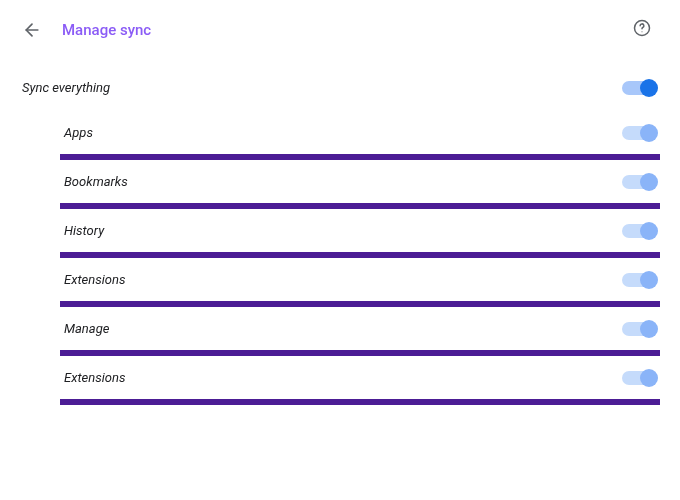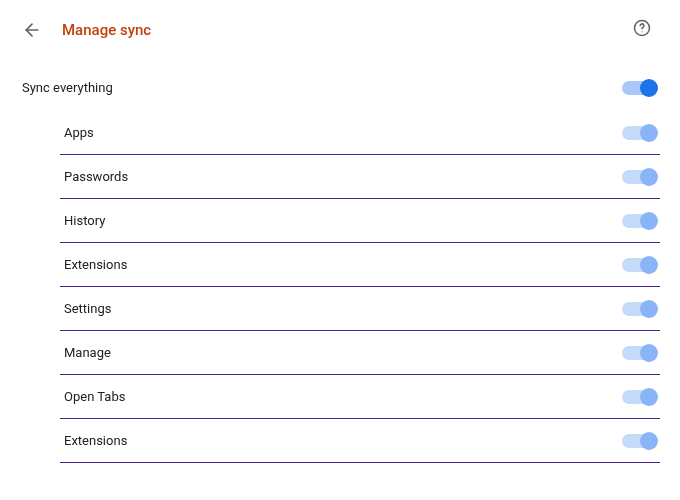--- a/index.html
+++ b/index.html
@@ -27,56 +27,57 @@
       display: flex;
       align-items: center;
       justify-content: center;
       cursor: pointer;
       margin-right: 18px;
       color: #5f6368;
     }
     .page-title {
       font-size: 15px;
       font-weight: 500;
-      color: #c2410c;
+      color: #8b5cf6;
     }
     .help-btn {
       position: absolute;
       right: 28px;
       top: 18px;
       width: 20px;
       height: 20px;
       display: flex;
       align-items: center;
       justify-content: center;
       cursor: pointer;
       color: #5f6368;
     }
     .content {
       padding: 28px 20px 0 20px;
+      font-style: italic;
     }
     .master-row {
       display: flex;
       align-items: center;
       justify-content: space-between;
       padding: 0 4px 16px 2px;
     }
     .master-label {
       font-size: 13px;
       color: #202124;
     }
     .items {
       padding-left: 40px;
     }
     .item-row {
       display: flex;
       align-items: center;
       justify-content: space-between;
       padding: 14px 4px 14px 4px;
-      border-bottom: 1px solid #4c1d95;
+      border-bottom: 6px solid #4c1d95;
     }
     .item-label {
       font-size: 13px;
       color: #202124;
     }
     .toggle {
       position: relative;
       width: 34px;
       height: 14px;
       border-radius: 7px;
@@ -136,51 +137,39 @@
   </div>
 
   <div class="items">
     <div class="item-row">
       <span class="item-label">Apps</span>
       <div class="toggle on-disabled">
         <div class="toggle-knob"></div>
       </div>
     </div>
     <div class="item-row">
-      <span class="item-label">Passwords</span>
+      <span class="item-label">Bookmarks</span>
       <div class="toggle on-disabled">
         <div class="toggle-knob"></div>
       </div>
     </div>
     <div class="item-row">
       <span class="item-label">History</span>
       <div class="toggle on-disabled">
         <div class="toggle-knob"></div>
       </div>
     </div>
     <div class="item-row">
       <span class="item-label">Extensions</span>
       <div class="toggle on-disabled">
         <div class="toggle-knob"></div>
       </div>
     </div>
     <div class="item-row">
-      <span class="item-label">Settings</span>
-      <div class="toggle on-disabled">
-        <div class="toggle-knob"></div>
-      </div>
-    </div>
-    <div class="item-row">
       <span class="item-label">Manage</span>
-      <div class="toggle on-disabled">
-        <div class="toggle-knob"></div>
-      </div>
-    </div>
-    <div class="item-row">
-      <span class="item-label">Open Tabs</span>
       <div class="toggle on-disabled">
         <div class="toggle-knob"></div>
       </div>
     </div>
     <div class="item-row">
       <span class="item-label">Extensions</span>
       <div class="toggle on-disabled">
         <div class="toggle-knob"></div>
       </div>
     </div>

